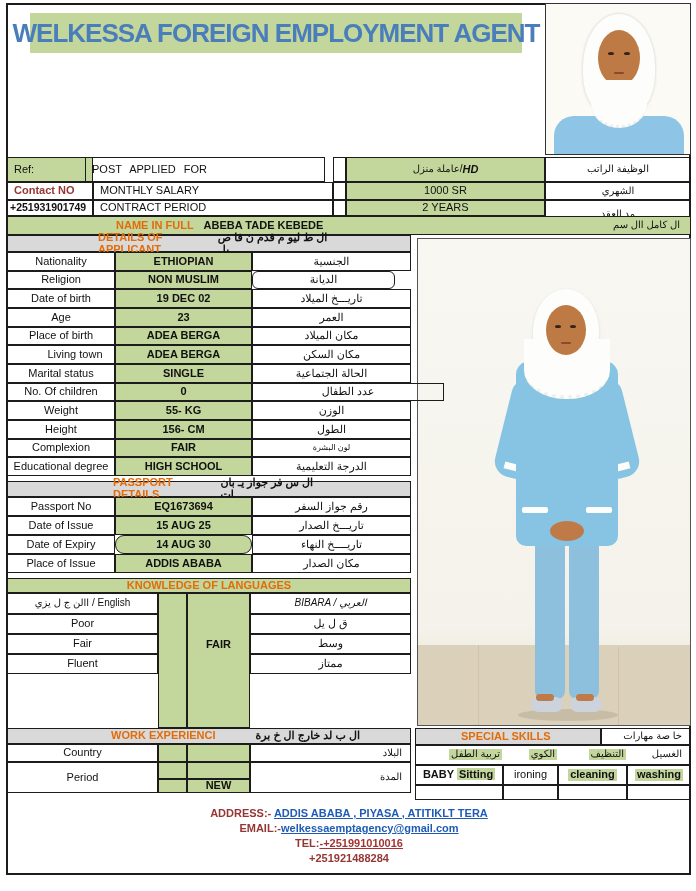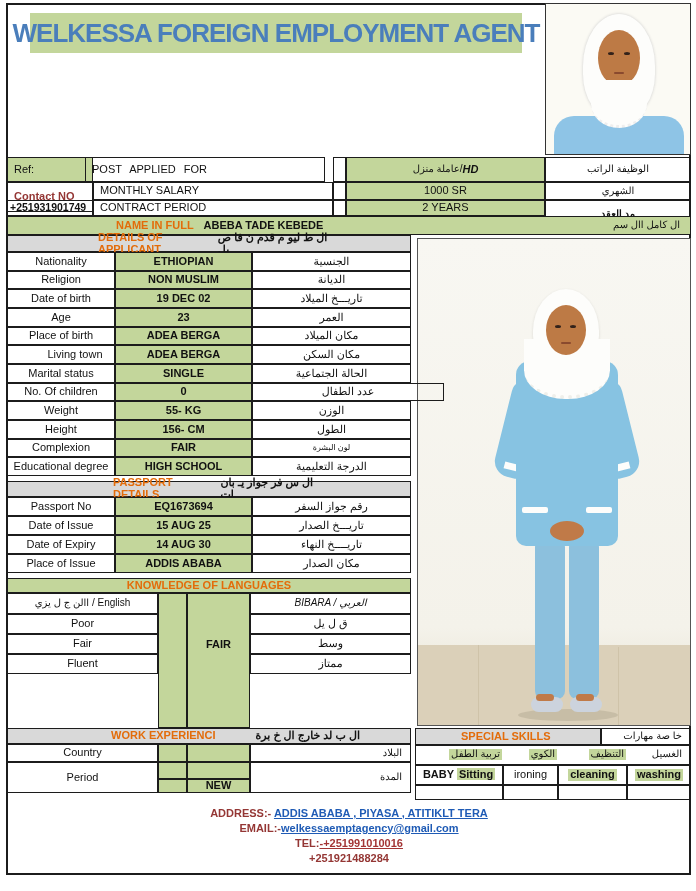--- a/index.html
+++ b/index.html
@@ -53,21 +53,21 @@
   </div>
   <div class="cell" style="left:333px;top:157px;width:13px;height:25px;"></div>
   <div class="cell green center" style="left:346px;top:157px;width:199px;height:25px;">
     <span class="ar">عاملة منزل/</span>
       <span class="bold" style="font-style:italic;"> HD</span>
   </div>
   <div class="cell center ar" style="left:545px;top:157px;width:146px;height:25px;">
     <span>الوظيفة الراتب</span>
   </div>
 
-  <div class="cell pl6" style="left:7px;top:182px;width:86px;height:30px;text-align:center;">
+  <div class="cell pl6" style="left:7px;top:182px;width:86px;height:18px;text-align:center;">
     <span class="maroon">Contact NO</span>
   </div>
   <div class="cell pl6" style="left:93px;top:182px;width:240px;height:18px;">
     <span>MONTHLY SALARY</span>
   </div>
   <div class="cell" style="left:333px;top:182px;width:13px;height:18px;"></div>
   <div class="cell green center" style="left:346px;top:182px;width:199px;height:18px;">
     <span>1000 SR</span>
   </div>
   <div class="cell center ar" style="left:545px;top:182px;width:146px;height:18px;">
@@ -77,21 +77,21 @@
   <div class="cell pl6 bold" style="left:7px;top:200px;width:86px;height:16px;font-size:10.5px;padding-left:2px;">
     <span>+251931901749</span>
   </div>
   <div class="cell pl6" style="left:93px;top:200px;width:240px;height:16px;">
     <span>CONTRACT PERIOD</span>
   </div>
   <div class="cell" style="left:333px;top:200px;width:13px;height:16px;"></div>
   <div class="cell green center" style="left:346px;top:200px;width:199px;height:16px;">
     <span>2 YEARS</span>
   </div>
-  <div class="cell center ar" style="left:545px;top:200px;width:146px;height:28px;font-weight:bold;">
+  <div class="cell center ar" style="left:545px;top:200px;width:146px;height:28px;">
     <span>مد العقد</span>
   </div>
 
   <div class="cell green" style="left:7px;top:216px;width:684px;height:19px;">
     <span class="orange" style="margin-left:108px;">NAME IN FULL</span>
     <span class="bold" style="margin-left:10px;">ABEBA TADE KEBEDE</span>
     <span class="ar" style="margin-left:auto;padding-right:10px;">ال كامل اال سم</span>
   </div>
 
   <div class="cell gray" style="left:7px;top:235px;width:404px;height:17px;">
@@ -146,21 +146,21 @@
     <div class="cell center ar-sm" style="left:252px;top:252px;width:159px;height:19px;">
         <span style="margin:auto;">الجنسية</span>
       </div>
 
     <div class="cell center" style="left:7px;top:271px;width:108px;height:18px;">
         <span style="margin:auto;">Religion</span>
       </div>
     <div class="cell green center bold" style="left:115px;top:271px;width:137px;height:18px;">
         <span style="margin:auto;">NON  MUSLIM</span>
       </div>
-    <div class="cell center ar-sm" style="left:252px;top:271px;width:159px;height:18px;">
+    <div class="cell center ar-sm" style="left:252px;top:271px;width:143px;height:18px;border-radius:6px;">
         <span style="margin:auto;">الديانة</span>
       </div>
 
     <div class="cell center" style="left:7px;top:289px;width:108px;height:19px;">
         <span style="margin:auto;">Date of birth</span>
       </div>
     <div class="cell green center bold" style="left:115px;top:289px;width:137px;height:19px;">
         <span style="margin:auto;">19 DEC 02</span>
       </div>
     <div class="cell center ar-sm" style="left:252px;top:289px;width:159px;height:19px;">
@@ -279,21 +279,21 @@
     <div class="cell green center bold" style="left:115px;top:516px;width:137px;height:19px;">
         <span style="margin:auto;">15 AUG 25</span>
       </div>
     <div class="cell center ar-sm" style="left:252px;top:516px;width:159px;height:19px;">
         <span style="margin:auto;">تاريـــخ الصدار</span>
       </div>
 
     <div class="cell center" style="left:7px;top:535px;width:108px;height:19px;">
         <span style="margin:auto;">Date of Expiry</span>
       </div>
-    <div class="cell green center bold" style="left:115px;top:535px;width:137px;height:19px;">
+    <div class="cell green center bold" style="left:115px;top:535px;width:137px;height:19px;border-radius:9px;">
         <span style="margin:auto;">14 AUG 30</span>
       </div>
     <div class="cell center ar-sm" style="left:252px;top:535px;width:159px;height:19px;">
         <span style="margin:auto;">تاريــــخ النهاء</span>
       </div>
 
     <div class="cell center" style="left:7px;top:554px;width:108px;height:19px;">
         <span style="margin:auto;">Place of Issue</span>
       </div>
     <div class="cell green center bold" style="left:115px;top:554px;width:137px;height:19px;">

